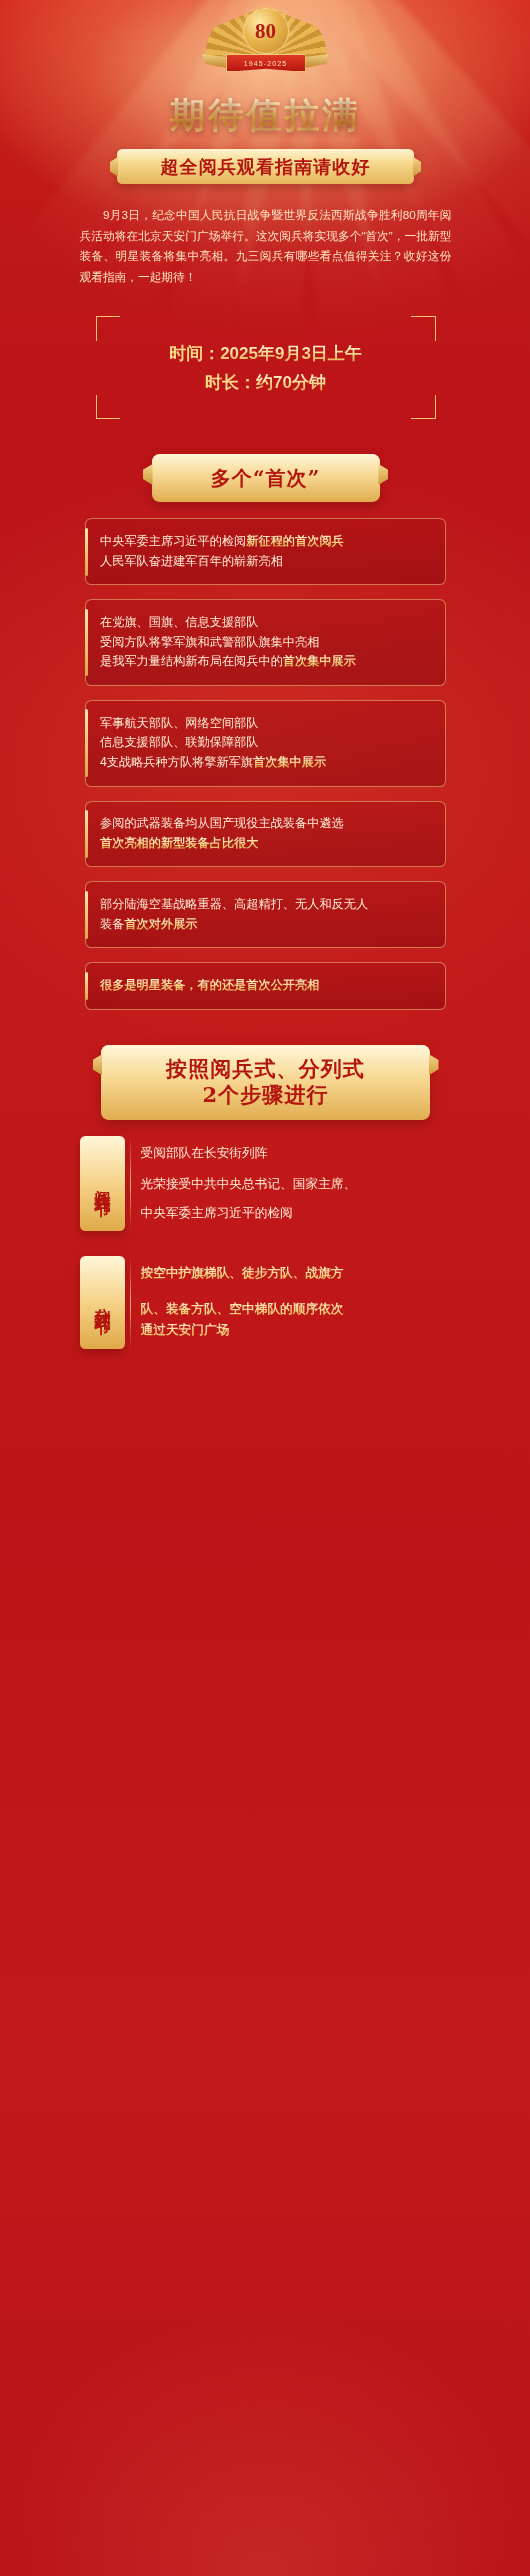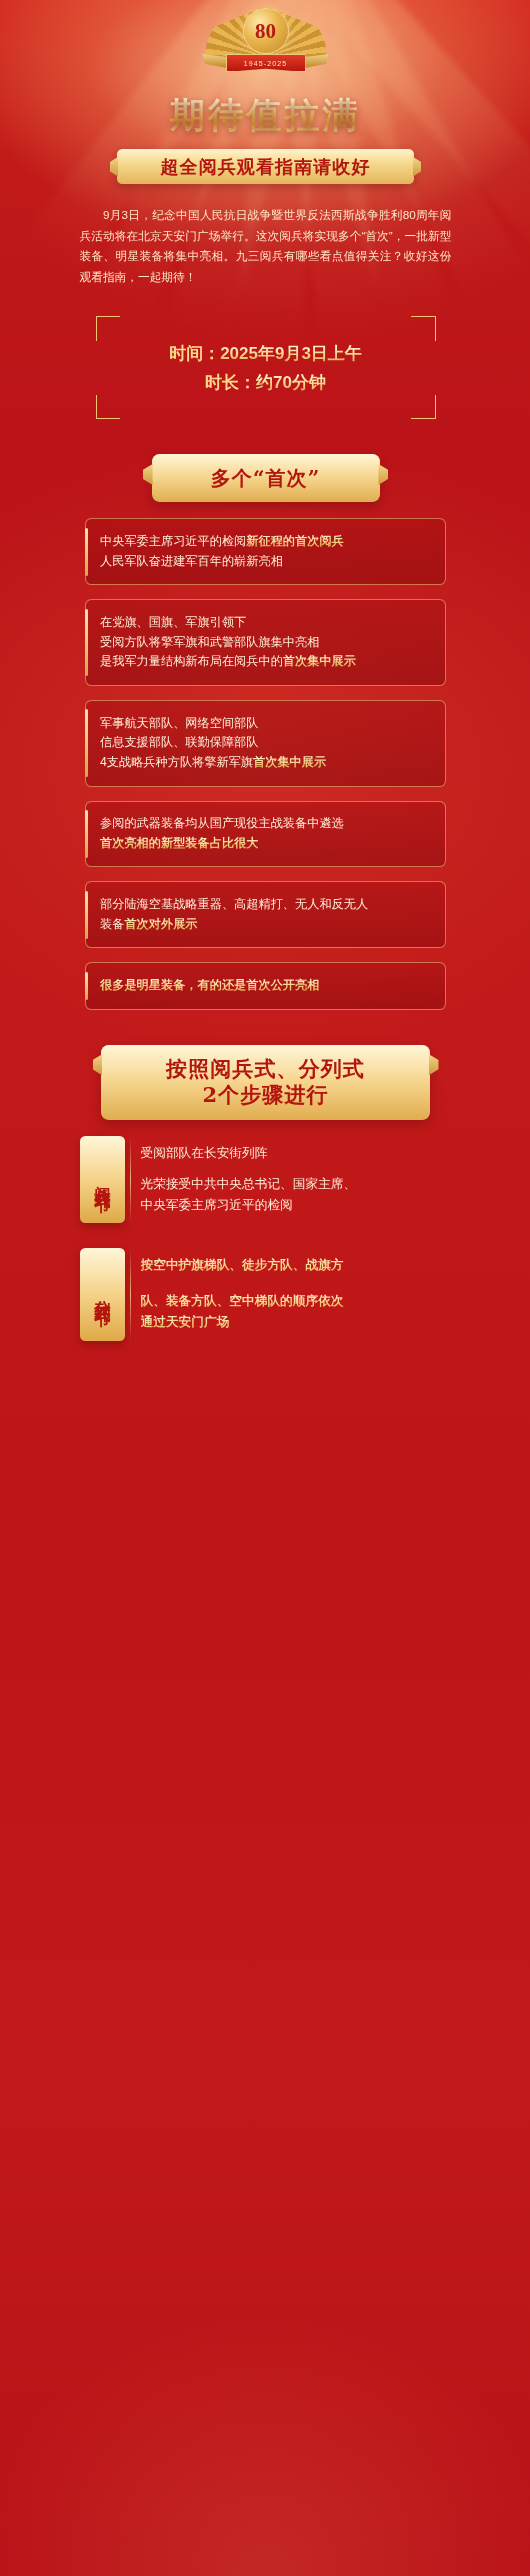--- a/index.html
+++ b/index.html
@@ -277,21 +277,21 @@
     </div>
 
     <div class="cards">
 
       <div class="card">
         <p><span>中央军委主席习近平的检阅</span><em>新征程的首次阅兵</em></p>
         <p><span>人民军队奋进建军百年的崭新亮相</span></p>
       </div>
 
       <div class="card">
-        <p><span>在党旗、国旗、军旗引领下</span></p>
+        <p><span>在党旗、国旗、信息支援部队</span></p>
         <p><span>受阅方队将擎军旗和武警部队旗集中亮相</span></p>
         <p><span>是我军力量结构新布局在阅兵中的</span><em>首次集中展示</em></p>
       </div>
 
       <div class="card">
         <p><span>军事航天部队、网络空间部队</span></p>
         <p><span>信息支援部队、联勤保障部队</span></p>
         <p><span>4支战略兵种方队将擎新军旗</span><em>首次集中展示</em></p>
       </div>
 
@@ -317,21 +317,21 @@
     </div>
 
     <div class="steps">
 
       <div class="step">
         <div class="tag">
           <span>阅兵式环节</span>
         </div>
         <div class="body">
           <p>受阅部队在长安街列阵</p>
-          <p style="margin-bottom:0">光荣接受中共中央总书记、国家主席、</p>
+          <p style="margin-bottom:8px">光荣接受中共中央总书记、国家主席、</p>
           <p>中央军委主席习近平的检阅</p>
         </div>
       </div>
 
       <div class="step">
         <div class="tag">
           <span>分列式环节</span>
         </div>
         <div class="body">
           <p class="strong" style="margin-bottom:15px">按空中护旗梯队、徒步方队、战旗方</p>

